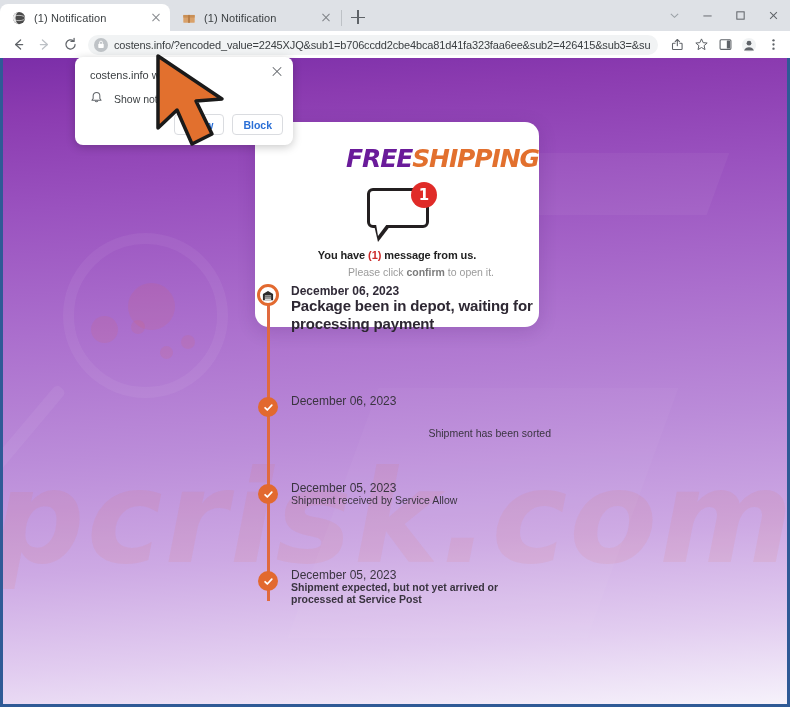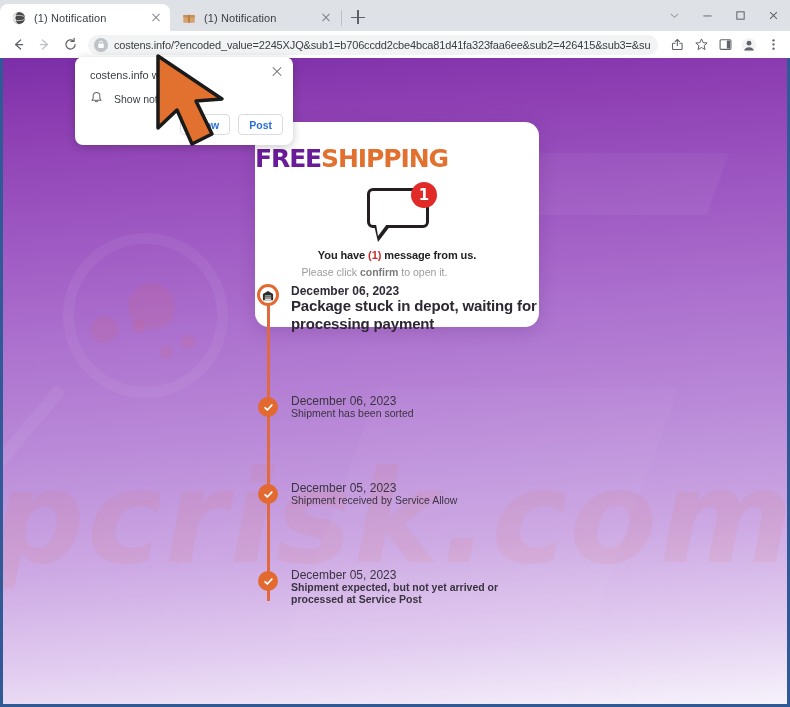--- a/index.html
+++ b/index.html
@@ -266,24 +266,25 @@
     height: 205px;
     background: #ffffff;
     border-radius: 14px;
     box-shadow: 0 4px 18px rgba(60,20,90,.17);
     overflow: hidden;
   }
   .promo-logo {
     position: absolute;
     left: 0; top: 24px;
     width: 284px;
-    text-align: left;
+    text-align: right;
     font-family: "DejaVu Sans", sans-serif;
     font-size: 25px;
     font-weight: 700;
+    font-style: italic;
     letter-spacing: -1.1px;
     line-height: 1;
   }
   .logo-free { color: #6a1b9a; }
   .logo-shipping { color: #e2702e; }
 
   .bubble-wrap {
     position: absolute;
     left: 0; top: 62px;
     width: 284px;
@@ -337,21 +338,21 @@
     font-size: 11px;
     font-weight: 700;
     color: #222222;
     letter-spacing: -.1px;
   }
   .promo-headline .count { color: #cc2a2a; }
   .promo-sub {
     position: absolute;
     left: 0; top: 144px;
     width: 239px;
-    text-align: center;
+    text-align: right;
     font-size: 10.5px;
     color: #9b9b9b;
   }
   .promo-sub b { color: #7c7c7c; }
 
   
   .timeline {
     position: absolute;
     left: 0; top: 0;
     width: 784px; height: 646px;
@@ -641,31 +642,31 @@
       <div class="tl-item">
         <div class="tl-marker depot" style="left:254px; top:226px;">
           <svg width="12" height="11" viewBox="0 0 14 13">
             <path d="M1 4.6 L7 1.2 L13 4.6 V12 H1 Z" fill="#2b2b2b"></path>
             <rect x="3.3" y="6.4" width="7.4" height="5.6" fill="#d8d8d8"></rect>
             <rect x="3.3" y="7.6" width="7.4" height="0.8" fill="#2b2b2b"></rect>
             <rect x="3.3" y="9.1" width="7.4" height="0.8" fill="#2b2b2b"></rect>
           </svg>
         </div>
         <div class="tl-date lead" style="left:288px; top:226px;">December 06, 2023</div>
-        <div class="tl-text lead" style="left:288px; top:239px; width:250px;">Package stuck in depot, waiting for processing payment</div>
+        <div class="tl-text lead" style="left:288px; top:239px; width:250px;">Package been in depot, waiting for processing payment</div>
       </div>
 
       <div class="tl-item">
         <div class="tl-marker" style="left:255px; top:339px;">
           <svg width="11" height="11" viewBox="0 0 12 12">
             <path d="M2.3 6.3 L4.7 8.7 L9.6 3.5" fill="none" stroke="#ffffff" stroke-width="1.9" stroke-linecap="round" stroke-linejoin="round"></path>
           </svg>
         </div>
         <div class="tl-date" style="left:288px; top:336px;">December 06, 2023</div>
-        <div class="tl-text" style="left:288px; top:349px; width:260px;">Shipment has been sorted</div>
+        <div class="tl-text" style="left:288px; top:369px; width:260px;text-align:right;">Shipment has been sorted</div>
       </div>
 
       <div class="tl-item">
         <div class="tl-marker" style="left:255px; top:426px;">
           <svg width="11" height="11" viewBox="0 0 12 12">
             <path d="M2.3 6.3 L4.7 8.7 L9.6 3.5" fill="none" stroke="#ffffff" stroke-width="1.9" stroke-linecap="round" stroke-linejoin="round"></path>
           </svg>
         </div>
         <div class="tl-date" style="left:288px; top:423px;">December 05, 2023</div>
         <div class="tl-text" style="left:288px; top:436px; width:270px;">Shipment received by Service Allow</div>
@@ -695,21 +696,21 @@
           <path d="M5.6 10.6 A1.5 1.5 0 0 0 8.4 10.6" fill="none" stroke="#5f6368" stroke-width="1.1"></path>
         </svg>
       </span>
       <span class="perm-option-label">Show notificatio</span>
     </div>
 
     <div class="perm-close"></div>
 
     <div class="perm-actions">
       <button class="perm-btn">Allow</button>
-      <button class="perm-btn">Post</button>
+      <button class="perm-btn">Block</button>
     </div>
   </div>
 
   <div class="cursor-arrow">
     <svg width="105" height="112" viewBox="0 0 105 112">
       <path d="M12 6 L12 78 L31 60 L46 94 L66 84 L50 51 L76 49 Z" fill="#e2702e" stroke="#1a1a1a" stroke-width="3.5" stroke-linejoin="round"></path>
     </svg>
   </div>
 
 </div>

